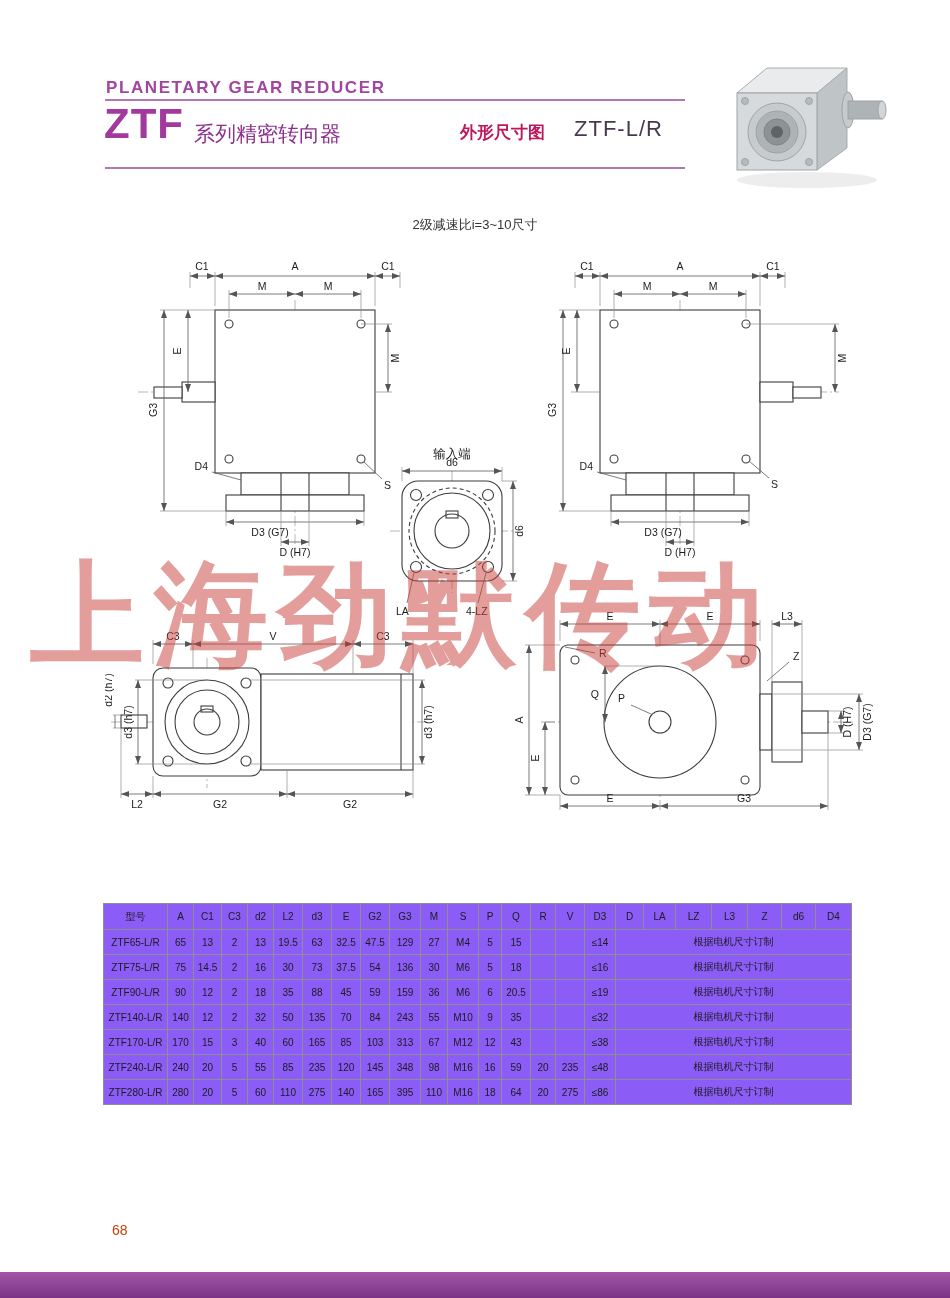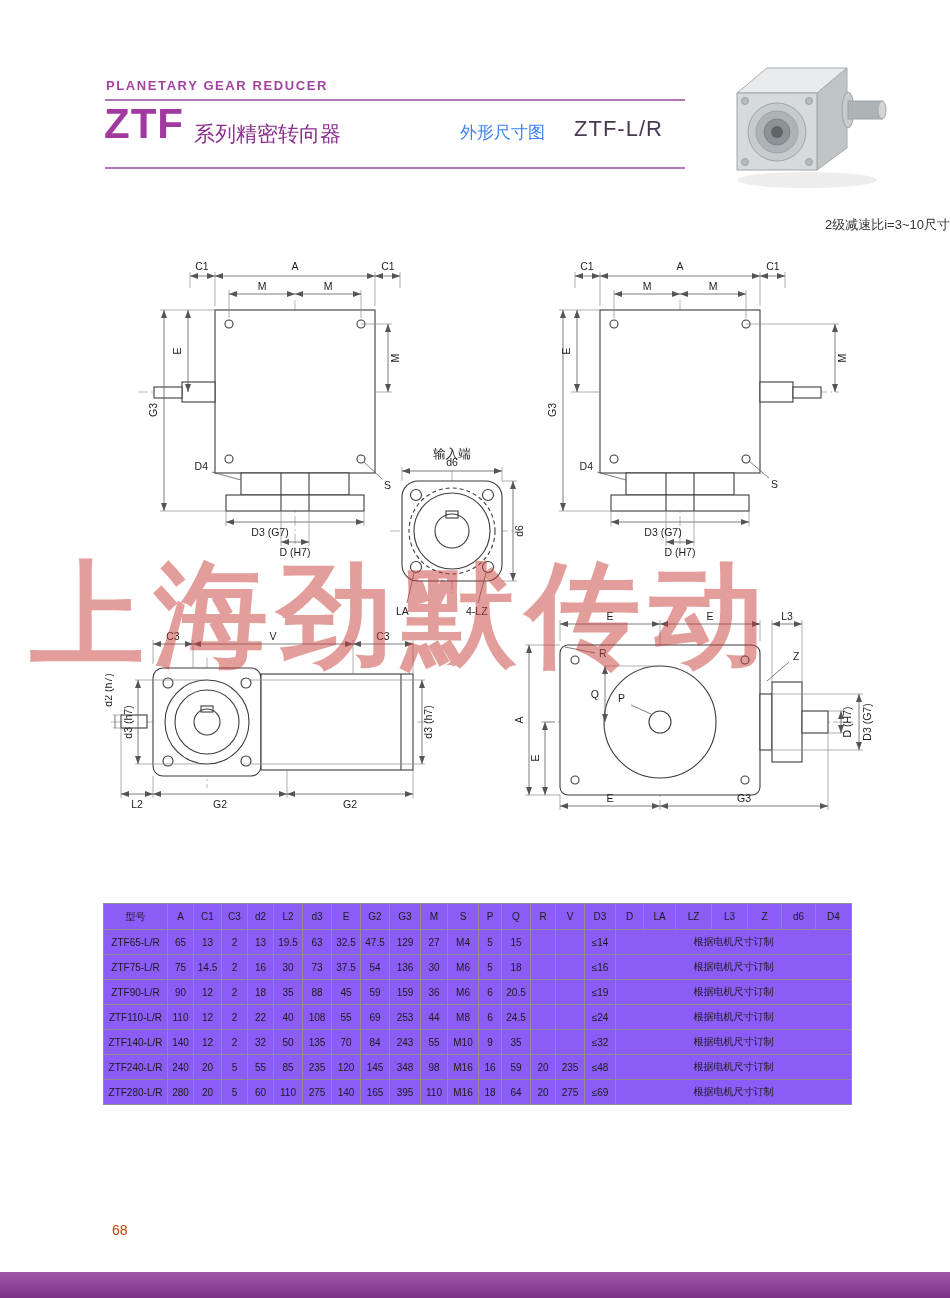--- a/index.html
+++ b/index.html
@@ -1,30 +1,30 @@
 <!DOCTYPE html>
 <html><head>
 <meta charset="utf-8">
 <style>
   *{margin:0;padding:0;box-sizing:border-box}
   html,body{width:950px;height:1298px}
   body{font-family:"Liberation Sans",sans-serif;background:#fff;color:#222;position:relative}
   .page{position:absolute;inset:0;background:#fff;overflow:hidden}
 
   
-  .eyebrow{position:absolute;left:106px;top:78px;font-size:13px;letter-spacing:1.6px;color:#a245a0;font-weight:bold}
+  .eyebrow{position:absolute;left:106px;top:78px;font-size:17px;letter-spacing:1.6px;color:#a245a0;font-weight:bold}
   .rule1{position:absolute;left:105px;top:99px;width:580px;height:2px;background:#b277b5}
   .series{position:absolute;left:104px;top:103px;font-size:42px;line-height:1;font-weight:bold;color:#a2399e;letter-spacing:1px}
   .series-suffix{position:absolute;left:194px;top:120px;font-size:21px;font-weight:normal;color:#8c2f8e}
-  .dim-label{position:absolute;left:460px;top:121px;font-size:17px;font-weight:normal;color:#3b82f6}
+  .dim-label{position:absolute;left:460px;top:121px;font-size:17px;font-weight:bold;color:#be185d}
   .model-code{position:absolute;left:574px;top:116px;font-size:22px;font-weight:normal;color:#473a50;letter-spacing:1px}
   .rule2{position:absolute;left:105px;top:167px;width:580px;height:2px;background:#b277b5}
   .product-photo{position:absolute;left:712px;top:48px;width:210px;height:150px}
 
-  .note{position:absolute;left:0;top:216px;width:950px;text-align:right;font-size:13px;color:#333}
+  .note{position:absolute;left:0;top:216px;width:950px;text-align:center;font-size:13px;color:#333}
 
   
   .v{position:absolute}
   .v .g{stroke:#3c3c3c;fill:none;stroke-width:1.1}
   .v .gf{stroke:#3c3c3c;fill:#fff;stroke-width:1.1}
   .v .d{stroke:#5c5c5c;fill:none;stroke-width:0.8}
   .v .x{stroke:#8c8c8c;fill:none;stroke-width:0.7}
   .v .c{stroke:#9a9a9a;stroke-width:0.7;stroke-dasharray:10 3 2 3;fill:none}
   .v .bd{stroke-dasharray:4 3}
   .v text{font-size:10.5px;fill:#1c1c1c;font-family:"Liberation Sans",sans-serif}
@@ -461,57 +461,57 @@
           <td>36</td>
           <td>M6</td>
           <td>6</td>
           <td>20.5</td>
           <td></td>
           <td></td>
           <td>≤19</td>
           <td colspan="7">根据电机尺寸订制</td>
         </tr>
         <tr>
-          <td>ZTF110-L/R</td>
-          <td>110</td>
-          <td>12</td>
-          <td>2</td>
-          <td>22</td>
-          <td>40</td>
-          <td>108</td>
-          <td>55</td>
-          <td>69</td>
-          <td>253</td>
-          <td>44</td>
-          <td>M8</td>
-          <td>6</td>
-          <td>24.5</td>
-          <td></td>
-          <td></td>
-          <td>≤24</td>
-          <td colspan="7">根据电机尺寸订制</td>
-        </tr>
-        <tr>
           <td>ZTF140-L/R</td>
           <td>140</td>
           <td>12</td>
           <td>2</td>
           <td>32</td>
           <td>50</td>
           <td>135</td>
           <td>70</td>
           <td>84</td>
           <td>243</td>
           <td>55</td>
           <td>M10</td>
           <td>9</td>
           <td>35</td>
           <td></td>
           <td></td>
           <td>≤32</td>
+          <td colspan="7">根据电机尺寸订制</td>
+        </tr>
+        <tr>
+          <td>ZTF170-L/R</td>
+          <td>170</td>
+          <td>15</td>
+          <td>3</td>
+          <td>40</td>
+          <td>60</td>
+          <td>165</td>
+          <td>85</td>
+          <td>103</td>
+          <td>313</td>
+          <td>67</td>
+          <td>M12</td>
+          <td>12</td>
+          <td>43</td>
+          <td></td>
+          <td></td>
+          <td>≤38</td>
           <td colspan="7">根据电机尺寸订制</td>
         </tr>
         <tr>
           <td>ZTF240-L/R</td>
           <td>240</td>
           <td>20</td>
           <td>5</td>
           <td>55</td>
           <td>85</td>
           <td>235</td>
@@ -537,21 +537,21 @@
           <td>275</td>
           <td>140</td>
           <td>165</td>
           <td>395</td>
           <td>110</td>
           <td>M16</td>
           <td>18</td>
           <td>64</td>
           <td>20</td>
           <td>275</td>
-          <td>≤69</td>
+          <td>≤86</td>
           <td colspan="7">根据电机尺寸订制</td>
         </tr>
       </tbody>
     </table>
 
   <div class="pagenum">68</div>
   <div class="footer-bar"></div>
 </div>
 
 </body></html>

